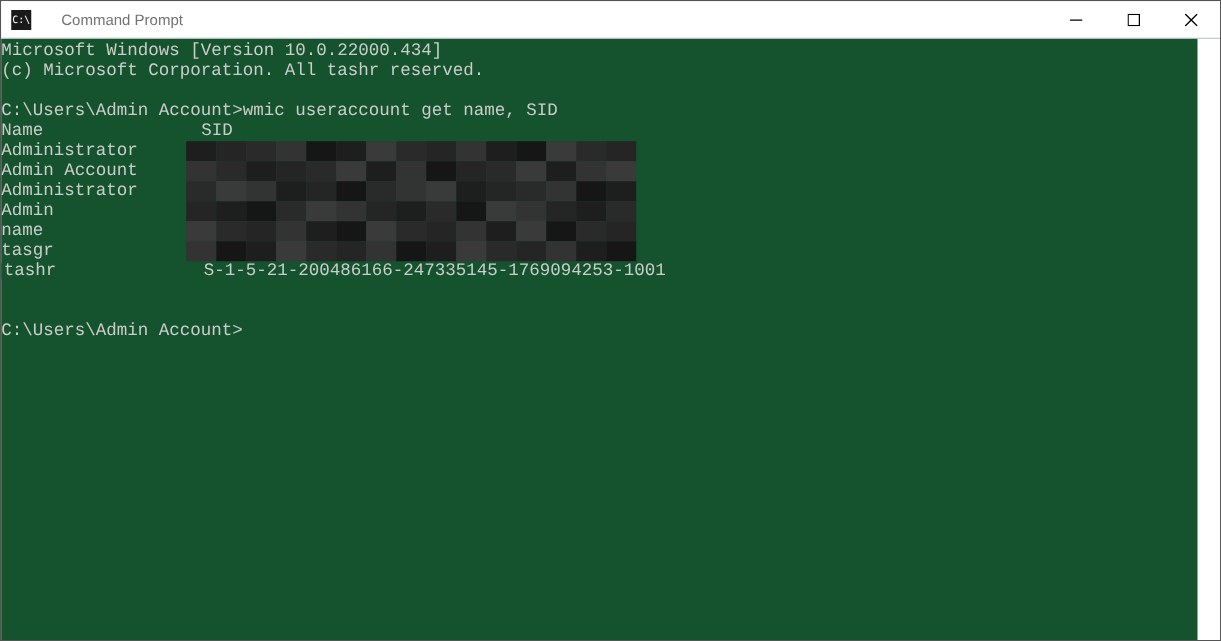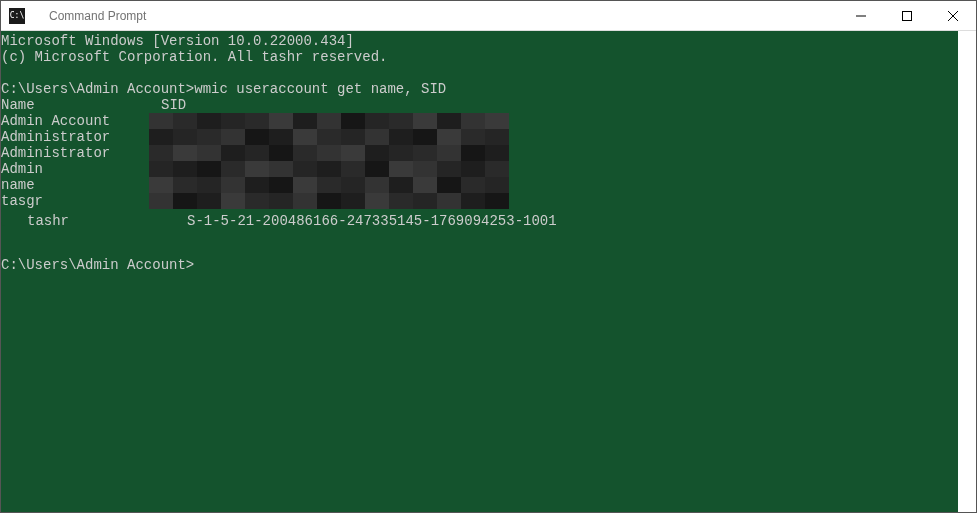--- a/index.html
+++ b/index.html
@@ -113,27 +113,26 @@
       display: flex;
       z-index: 1;
     }
     .pixelated-last div {
       flex: 0 0 24px;
       height: 16px;
     }
     .highlight-row {
       height: 18px;
       position: relative;
-      border: 6px solid #14532d;
+      border: 2px solid #14532d;
       border-radius: 4px;
       margin-top: -1px;
       margin-bottom: -1px;
       width: 428px;
       padding-top: 0;
-      padding-left: 20px;
     }
     .highlight-row .line {
       margin-top: -1px;
     }
     .pix-a { background: #2a2a2a; }
     .pix-b { background: #1e1e1e; }
     .pix-c { background: #333333; }
     .pix-d { background: #252525; }
     .pix-e { background: #3a3a3a; }
     .pix-f { background: #161616; }
@@ -167,57 +166,57 @@
   </div>
 
   <div class="terminal">
     <div class="line">Microsoft Windows [Version 10.0.22000.434]</div>
     <div class="line">(c) Microsoft Corporation. All tashr reserved.</div>
     <div class="line"> </div>
     <div class="line"><span>C:\Users\Admin Account&gt;</span><span>wmic useraccount get name, SID</span></div>
     <div class="line"><span class="col-name">Name</span><span class="col-sid">SID</span></div>
 
     <div class="redacted-row">
+      <span class="col-name">Administrator</span>
+      <div class="pixelated">
+          <div class="pix-b"></div>
+          <div class="pix-d"></div>
+          <div class="pix-a"></div>
+          <div class="pix-c"></div>
+          <div class="pix-f"></div>
+          <div class="pix-b"></div>
+          <div class="pix-e"></div>
+          <div class="pix-a"></div>
+          <div class="pix-d"></div>
+          <div class="pix-c"></div>
+          <div class="pix-b"></div>
+          <div class="pix-f"></div>
+          <div class="pix-e"></div>
+          <div class="pix-a"></div>
+          <div class="pix-d"></div>
+        </div>
+    </div>
+    <div class="redacted-row">
       <span class="col-name">Admin Account</span>
       <div class="pixelated">
           <div class="pix-c"></div>
           <div class="pix-a"></div>
           <div class="pix-b"></div>
           <div class="pix-d"></div>
           <div class="pix-a"></div>
           <div class="pix-e"></div>
           <div class="pix-b"></div>
           <div class="pix-c"></div>
           <div class="pix-f"></div>
           <div class="pix-d"></div>
           <div class="pix-a"></div>
           <div class="pix-e"></div>
           <div class="pix-b"></div>
           <div class="pix-c"></div>
           <div class="pix-e"></div>
-        </div>
-    </div>
-    <div class="redacted-row">
-      <span class="col-name">Administrator</span>
-      <div class="pixelated">
-          <div class="pix-b"></div>
-          <div class="pix-d"></div>
-          <div class="pix-a"></div>
-          <div class="pix-c"></div>
-          <div class="pix-f"></div>
-          <div class="pix-b"></div>
-          <div class="pix-e"></div>
-          <div class="pix-a"></div>
-          <div class="pix-d"></div>
-          <div class="pix-c"></div>
-          <div class="pix-b"></div>
-          <div class="pix-f"></div>
-          <div class="pix-e"></div>
-          <div class="pix-a"></div>
-          <div class="pix-d"></div>
         </div>
     </div>
     <div class="redacted-row">
       <span class="col-name">Administrator</span>
       <div class="pixelated">
           <div class="pix-a"></div>
           <div class="pix-e"></div>
           <div class="pix-c"></div>
           <div class="pix-b"></div>
           <div class="pix-d"></div>

